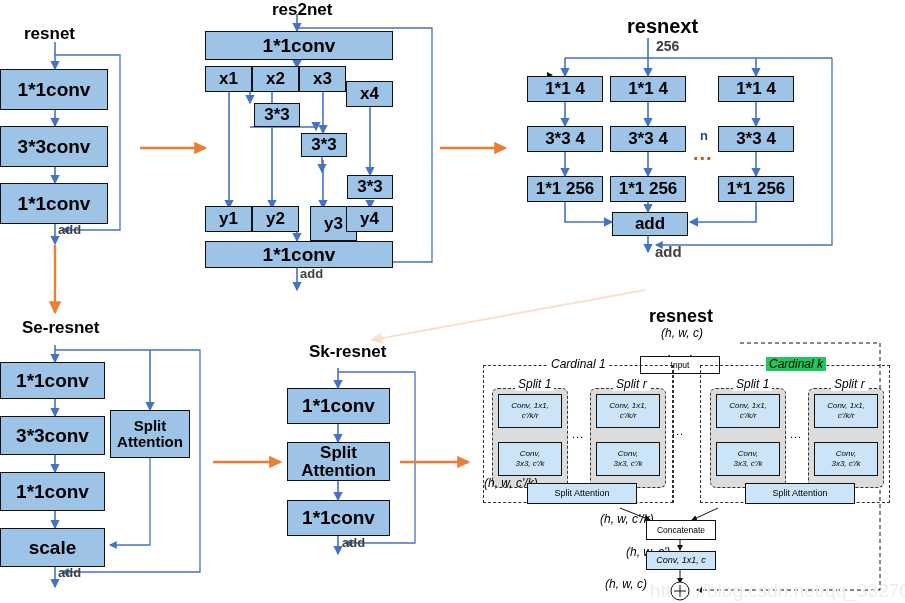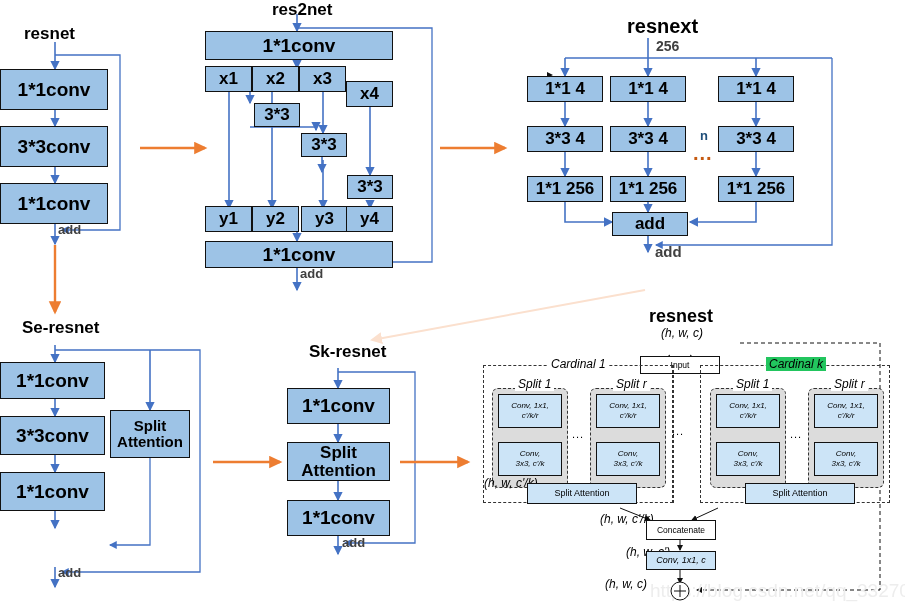--- a/index.html
+++ b/index.html
@@ -179,21 +179,21 @@
   <div class="box bigbox" style="left:205px;top:31px;width:188px;height:29px;">1*1conv</div>
   <div class="box medbox" style="left:205px;top:66px;width:47px;height:26px;">x1</div>
   <div class="box medbox" style="left:252px;top:66px;width:47px;height:26px;">x2</div>
   <div class="box medbox" style="left:299px;top:66px;width:47px;height:26px;">x3</div>
   <div class="box medbox" style="left:346px;top:81px;width:47px;height:26px;">x4</div>
   <div class="box medbox" style="left:254px;top:103px;width:46px;height:24px;">3*3</div>
   <div class="box medbox" style="left:301px;top:133px;width:46px;height:24px;">3*3</div>
   <div class="box medbox" style="left:347px;top:175px;width:46px;height:24px;">3*3</div>
   <div class="box medbox" style="left:205px;top:206px;width:47px;height:26px;">y1</div>
   <div class="box medbox" style="left:252px;top:206px;width:47px;height:26px;">y2</div>
-  <div class="box medbox" style="left:301px;top:206px;width:47px;height:26px;text-align:right;">y3</div>
+  <div class="box medbox" style="left:310px;top:206px;width:47px;height:35px;text-align:right;">y3</div>
   <div class="box medbox" style="left:346px;top:206px;width:47px;height:26px;">y4</div>
   <div class="box bigbox" style="left:205px;top:241px;width:188px;height:27px;">1*1conv</div>
   <div class="lbl" style="left:300px;top:266px;">add</div>
 
   <div class="title" style="left:627px;top:15px;font-size:20px;">resnext</div>
   <div class="lbl" style="left:656px;top:38px;font-size:14px;">256</div>
 
   <div class="box medbox" style="left:527px;top:76px;width:76px;height:26px;">1*1 4</div>
   <div class="box medbox" style="left:527px;top:126px;width:76px;height:26px;">3*3 4</div>
   <div class="box medbox" style="left:527px;top:176px;width:76px;height:26px;">1*1 256</div>
@@ -209,20 +209,21 @@
   <div class="nlbl" style="left:700px;top:128px;">n</div>
   <div class="dots-orange" style="left:693px;top:142px;">...</div>
 
   <div class="box medbox" style="left:612px;top:212px;width:76px;height:24px;">add</div>
   <div class="lbl" style="left:655px;top:243px;font-size:15px;">add</div>
 
   <div class="title" style="left:22px;top:318px;">Se-resnet</div>
   <div class="box bigbox" style="left:0px;top:362px;width:105px;height:37px;">1*1conv</div>
   <div class="box bigbox" style="left:0px;top:416px;width:105px;height:39px;">3*3conv</div>
   <div class="box bigbox" style="left:0px;top:472px;width:105px;height:39px;">1*1conv</div>
+  <div class="box bigbox" style="left:0px;top:528px;width:105px;height:39px;">scale</div>
   <div class="box" style="left:110px;top:410px;width:80px;height:48px;font-size:15px;flex-direction:column;">
     <span>Split</span>
     <span>Attention</span>
   </div>
   <div class="lbl" style="left:58px;top:565px;">add</div>
 
   <div class="title" style="left:309px;top:342px;">Sk-resnet</div>
   <div class="box bigbox" style="left:287px;top:388px;width:103px;height:36px;">1*1conv</div>
   <div class="box" style="left:287px;top:442px;width:103px;height:39px;font-size:17px;flex-direction:column;">
     <span>Split</span>

